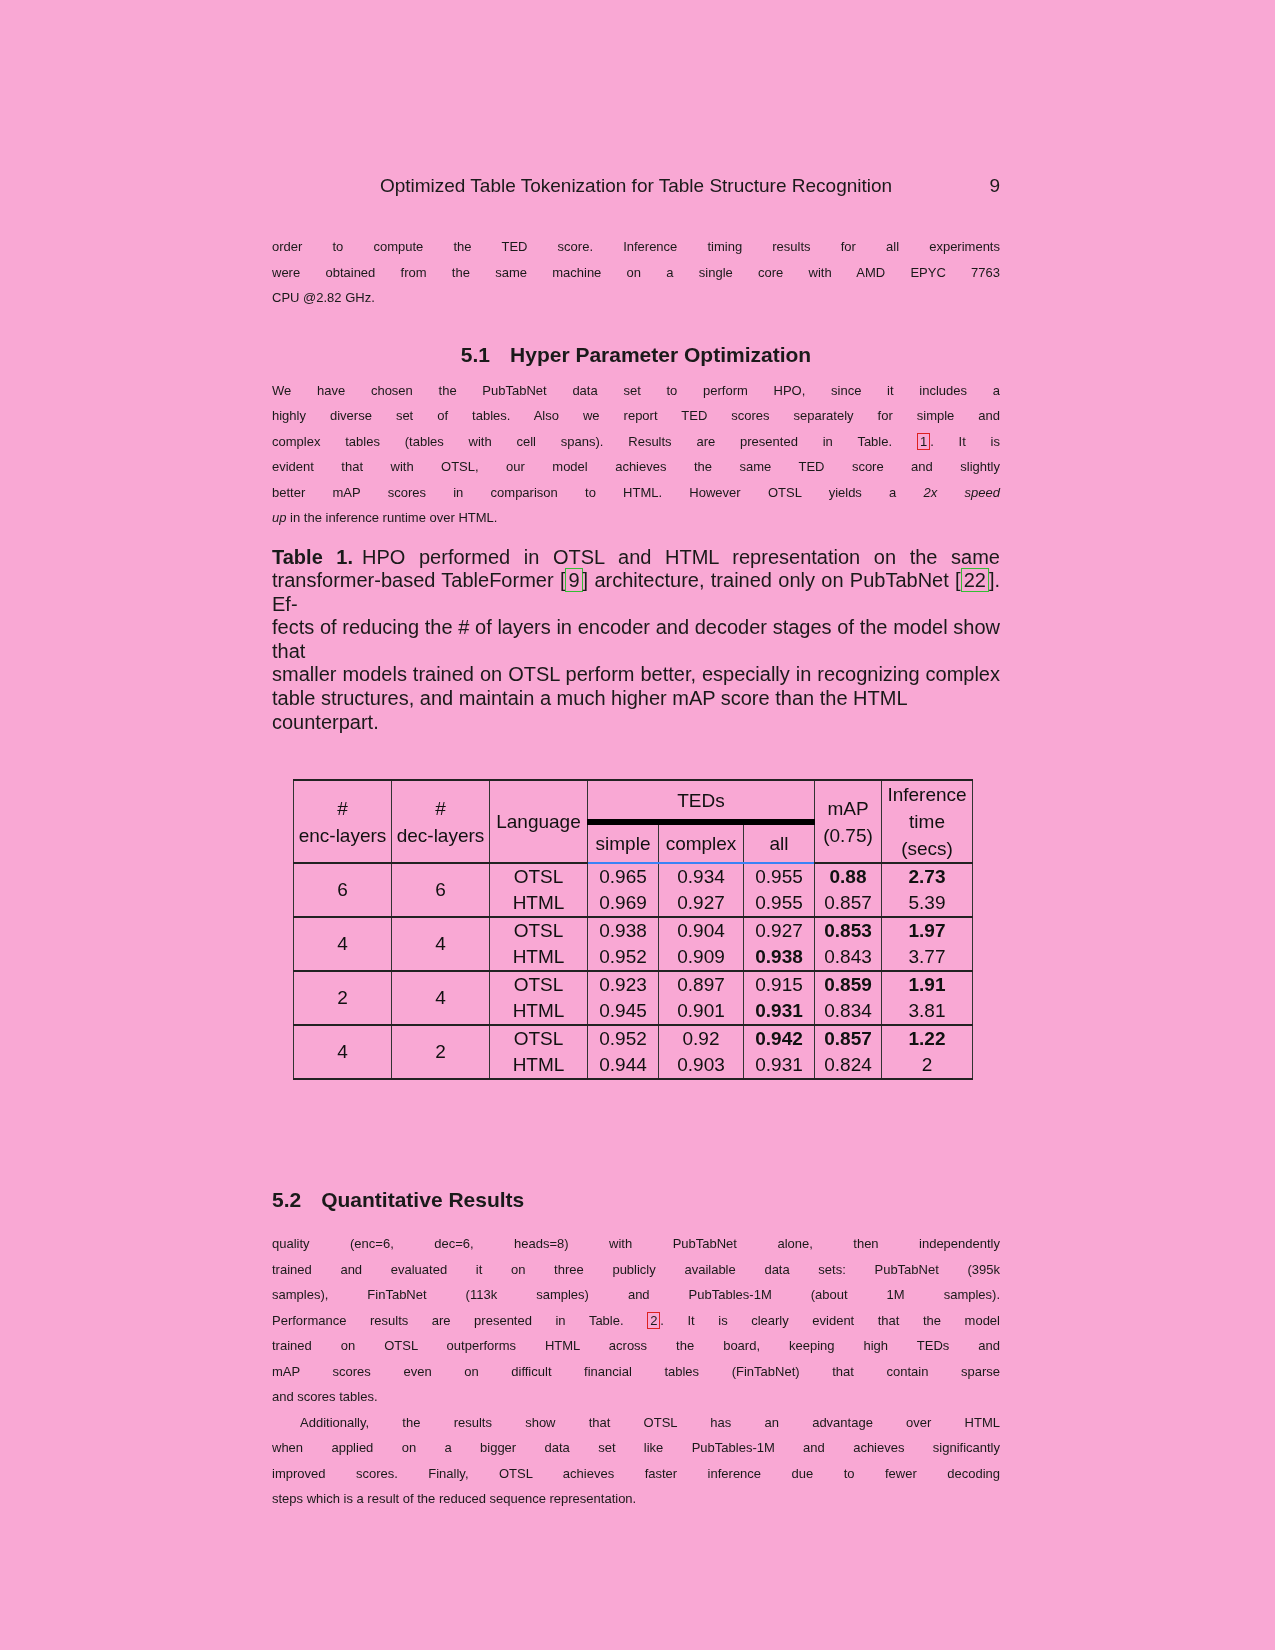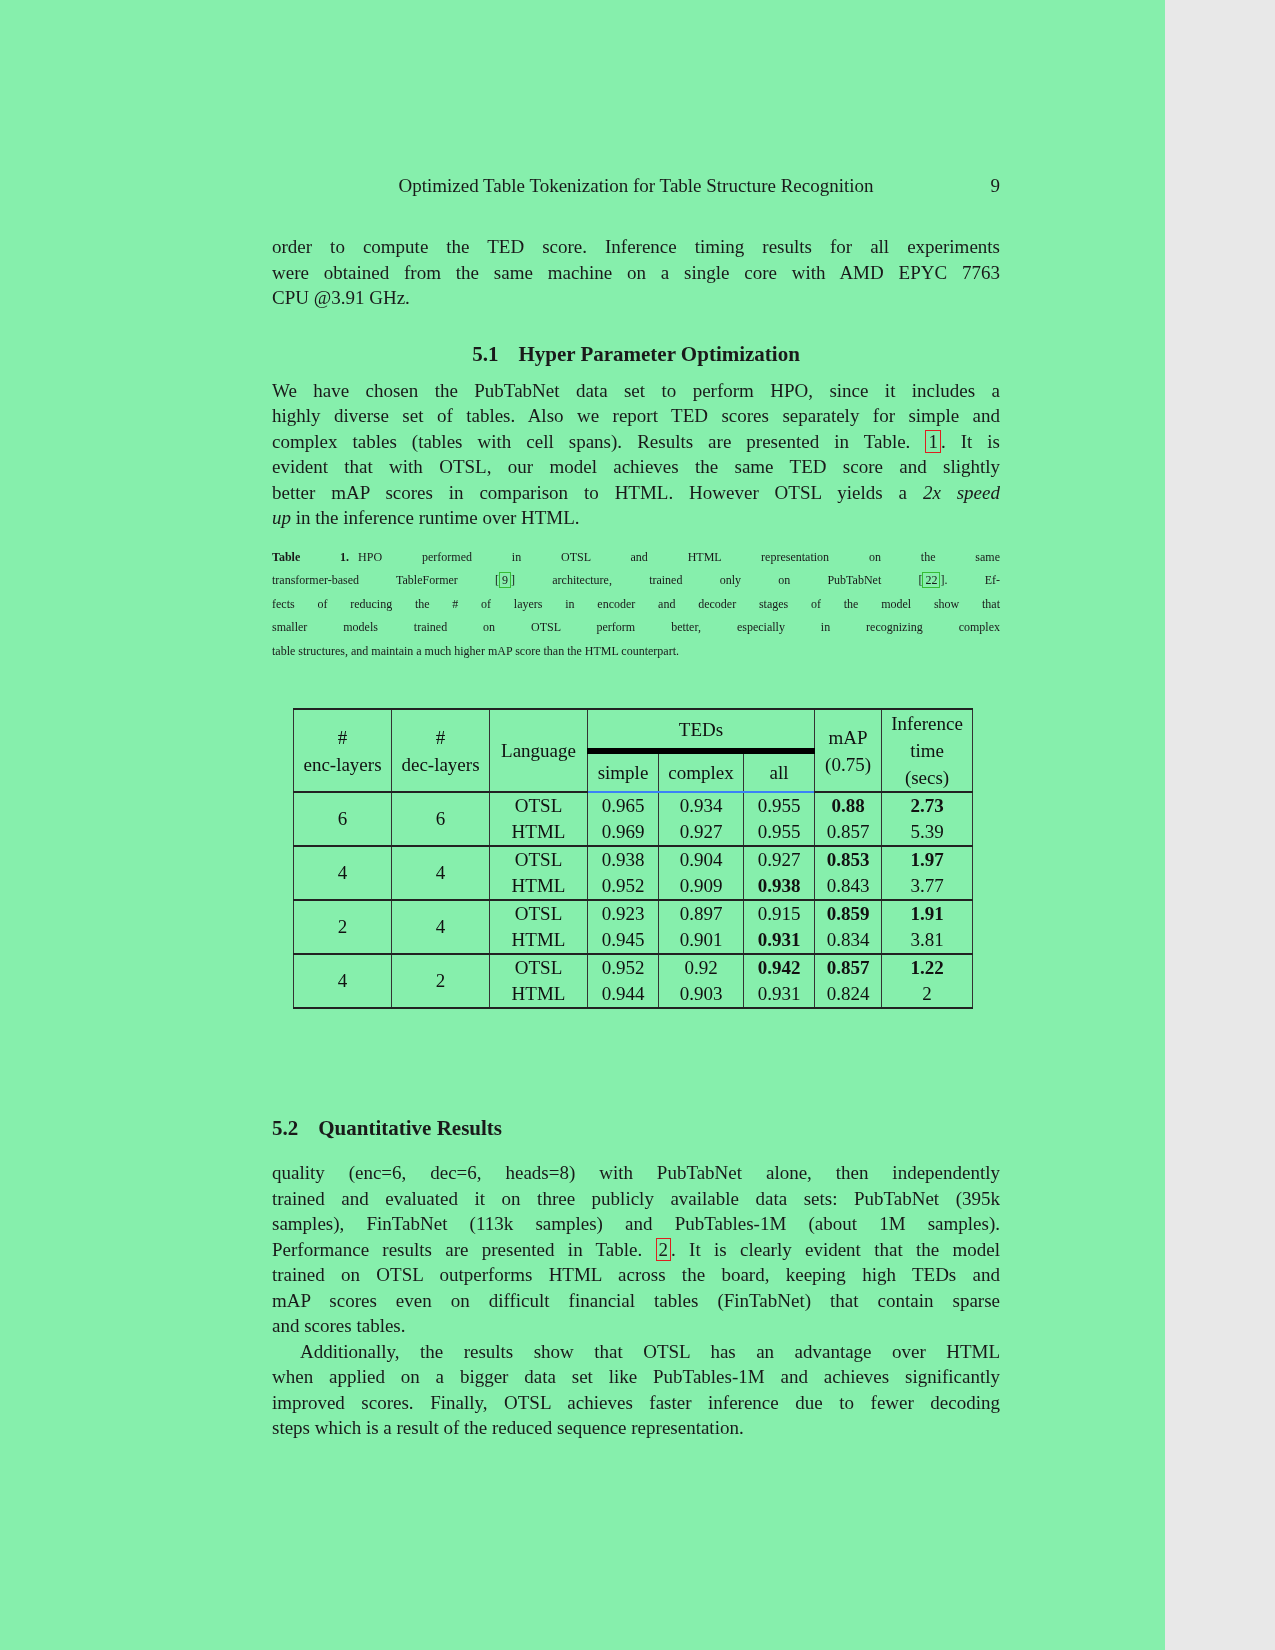--- a/index.html
+++ b/index.html
@@ -1,48 +1,48 @@
 <!DOCTYPE html>
 <html><head>
 <meta charset="utf-8">
 <style>
   html,body { margin:0; padding:0; background:#e8e8e8; }
   .page {
     position:relative;
-    width:1165px; height:1650px;
-    background:#86efac;
-    font-family:Liberation Serif, serif;
+    width:1275px; height:1650px;
+    background:#f9a8d4;
+    font-family:Liberation Sans, sans-serif;
     color:#1a1a1a;
     overflow:hidden;
   }
   .content { position:absolute; left:272px; top:0; width:728px; }
 
   
   .running-head { margin-top:173px; position:relative; height:26px; font-size:19px; line-height:26px; }
   .rh-title { text-align:center; }
   .rh-page { position:absolute; right:0; top:0; }
 
   
-  .pline { font-size:19px; line-height:25.5px; text-align:justify; text-align-last:justify; }
+  .pline { font-size:13px; line-height:25.5px; text-align:justify; text-align-last:justify; }
   .pline.nojust { text-align:left; text-align-last:left; }
   .pline.indent { padding-left:28px; }
   .seg-i { font-style:italic; }
   .seg-label { font-weight:bold; margin-right:9px; }
   .refbox { border:1.5px solid; padding:0 2px; }
   .refbox.red { border-color:#dd2020; }
   .refbox.green { border-color:#35bd35; }
 
   .p-intro { margin-top:35px; }
   .heading { font-size:21px; font-weight:bold; line-height:27px; }
   .h51 { margin-top:30px;text-align:center; }
   .h52 { margin-top:106px; }
   .heading .sec-num { margin-right:20px; }
   .p-hpo { margin-top:10px; }
   .caption { margin-top:15px; }
-  .caption .pline { font-size:12px; line-height:23.6px; }
+  .caption .pline { font-size:20px; line-height:23.6px; }
   .p-q1 { margin-top:18px; }
 
   
   .tablewrap { margin-top:45px; margin-left:21px; }
   table.results {
     border-collapse:collapse; table-layout:fixed;
     width:679px; font-size:19px; color:#111;
     border-top:2px solid #222; border-bottom:2px solid #222;
     border-left:1px solid #333; border-right:1px solid #333;
   }
@@ -67,21 +67,21 @@
   <div class="content">
 
     <div class="running-head">
       <div class="rh-title">Optimized Table Tokenization for Table Structure Recognition</div>
       <div class="rh-page">9</div>
     </div>
 
     <div class="p-intro">
         <div class="pline"><span>order to compute the TED score. Inference timing results for all experiments</span></div>
         <div class="pline"><span>were obtained from the same machine on a single core with AMD EPYC 7763</span></div>
-        <div class="pline nojust"><span>CPU @3.91 GHz.</span></div>
+        <div class="pline nojust"><span>CPU @2.82 GHz.</span></div>
       </div>
 
     <div class="heading h51">
       <span class="sec-num">5.1</span><span>Hyper Parameter Optimization</span>
     </div>
 
     <div class="p-hpo">
         <div class="pline"><span>We have chosen the PubTabNet data set to perform HPO, since it includes a</span></div>
         <div class="pline"><span>highly diverse set of tables. Also we report TED scores separately for simple and</span></div>
         <div class="pline"><span>complex tables (tables with cell spans). Results are presented in Table. </span><span class="refbox red">1</span><span>. It is</span></div>

